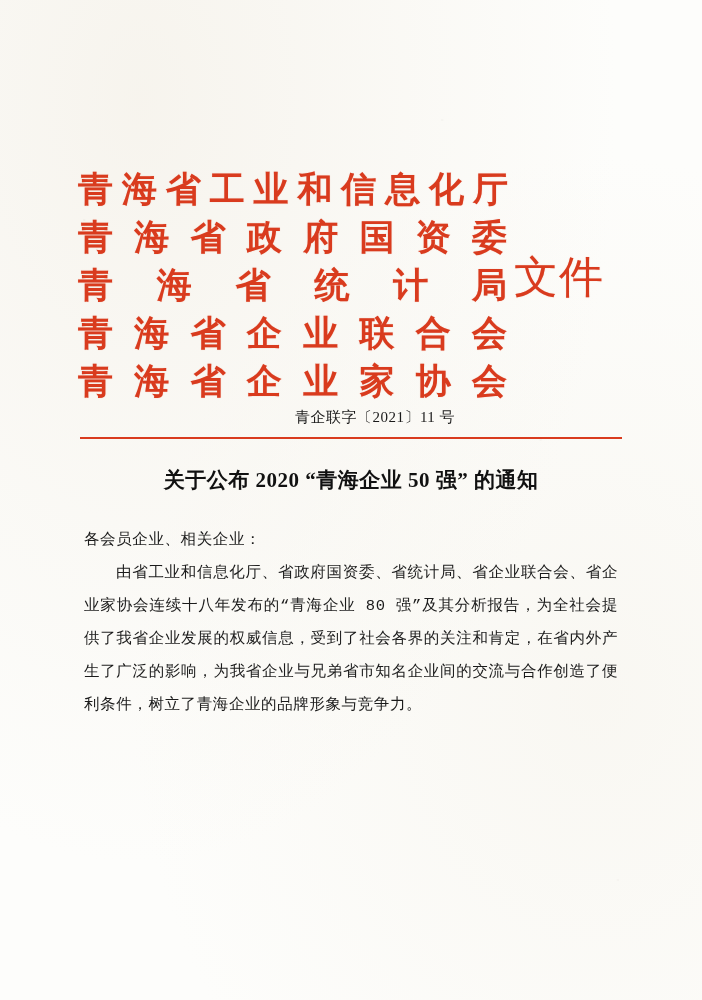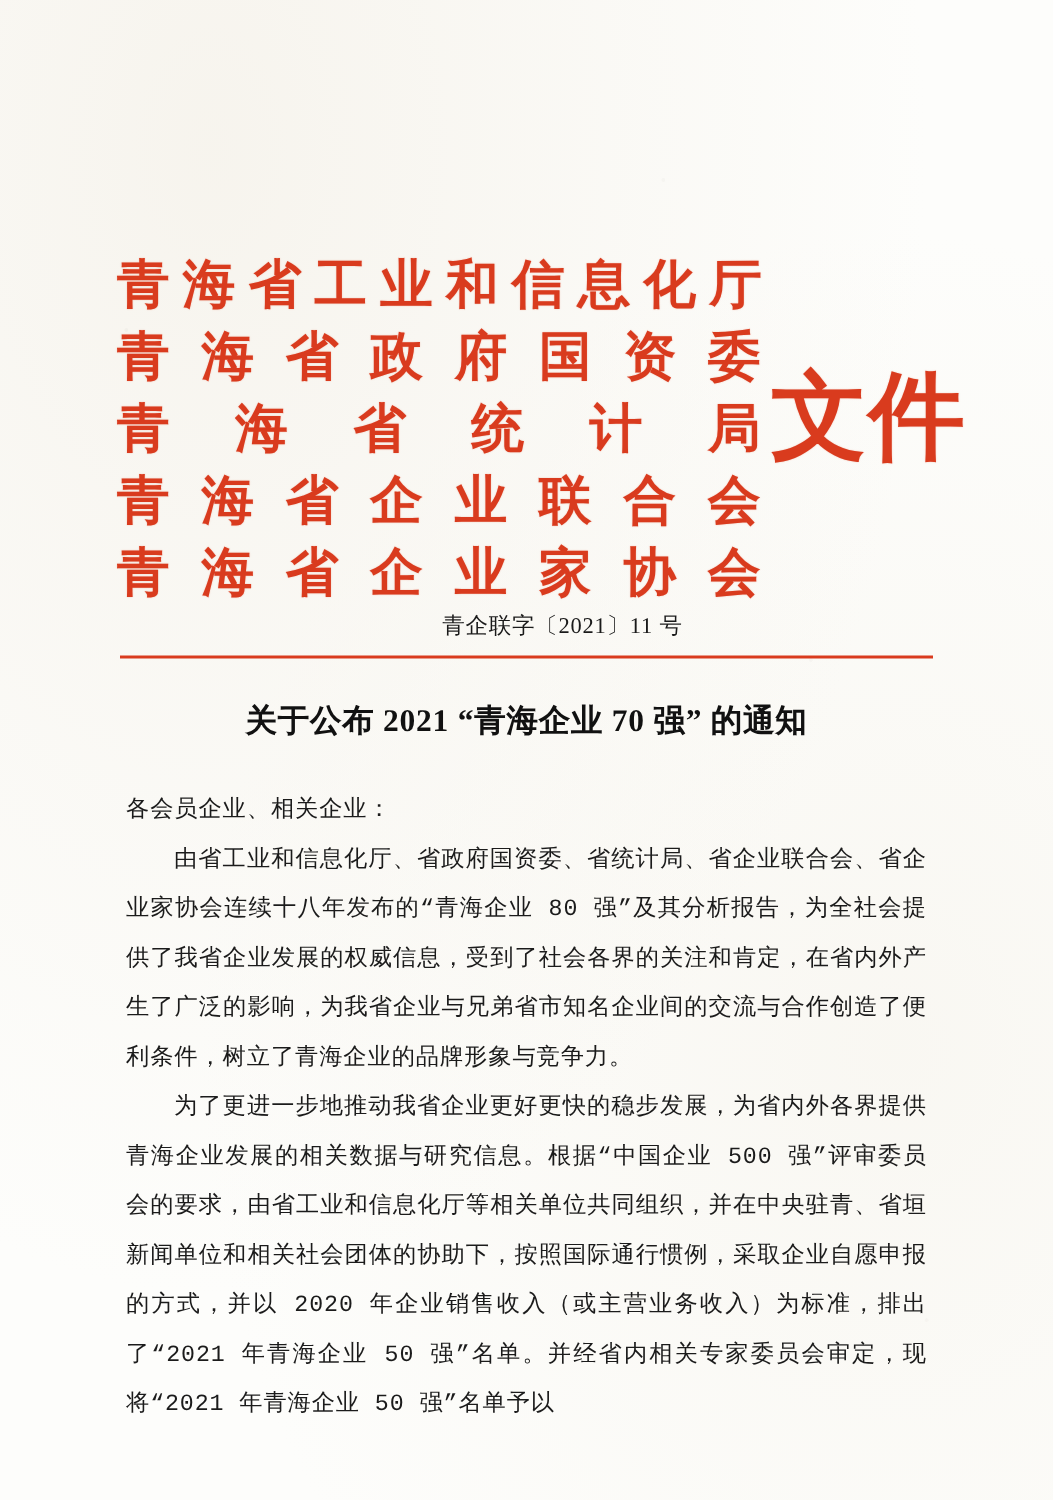--- a/index.html
+++ b/index.html
@@ -65,22 +65,22 @@
     width: 430px;
     text-shadow: 0 0 1px rgba(217,59,30,0.35);
   }
   .mast-line.tight {
     letter-spacing: 0;
   }
   .mast-line span { display: inline-block; }
   .wenjian {
     color: #d93b1e;
     font-family: "Liberation Serif", "DejaVu Serif", serif;
-    font-weight: bold;
-    font-size: 64px;
+    font-weight: normal;
+    font-size: 44px;
     line-height: 52px;
     letter-spacing: 1px;
     margin-left: 6px;
     white-space: nowrap;
     text-shadow: 0 0 1px rgba(217,59,30,0.35);
   }
   .wenjian-slot {
     position: absolute;
     left: 508px;
     top: 252px;
@@ -214,21 +214,20 @@
   </div>
 
   <div class="wenjian-slot">
     <div class="wenjian">文件</div>
   </div>
 
   <div class="doc-number">青企联字〔2021〕11 号</div>
 
   <div class="red-rule"></div>
 
-  <div class="doc-title">关于公布 2021 “青海企业 70 强” 的通知</div>
+  <div class="doc-title">关于公布 2020 “青海企业 50 强” 的通知</div>
 
   <div class="body-text">
     <p class="salutation">各会员企业、相关企业：</p>
     <p class="indent">由省工业和信息化厅、省政府国资委、省统计局、省企业联合会、省企业家协会连续十八年发布的“青海企业 80 强”及其分析报告，为全社会提供了我省企业发展的权威信息，受到了社会各界的关注和肯定，在省内外产生了广泛的影响，为我省企业与兄弟省市知名企业间的交流与合作创造了便利条件，树立了青海企业的品牌形象与竞争力。</p>
-    <p class="indent">为了更进一步地推动我省企业更好更快的稳步发展，为省内外各界提供青海企业发展的相关数据与研究信息。根据“中国企业 500 强”评审委员会的要求，由省工业和信息化厅等相关单位共同组织，并在中央驻青、省垣新闻单位和相关社会团体的协助下，按照国际通行惯例，采取企业自愿申报的方式，并以 2020 年企业销售收入（或主营业务收入）为标准，排出了“2021 年青海企业 50 强”名单。并经省内相关专家委员会审定，现将“2021 年青海企业 50 强”名单予以</p>
   </div>
 
 </div>
 
 </body></html>

